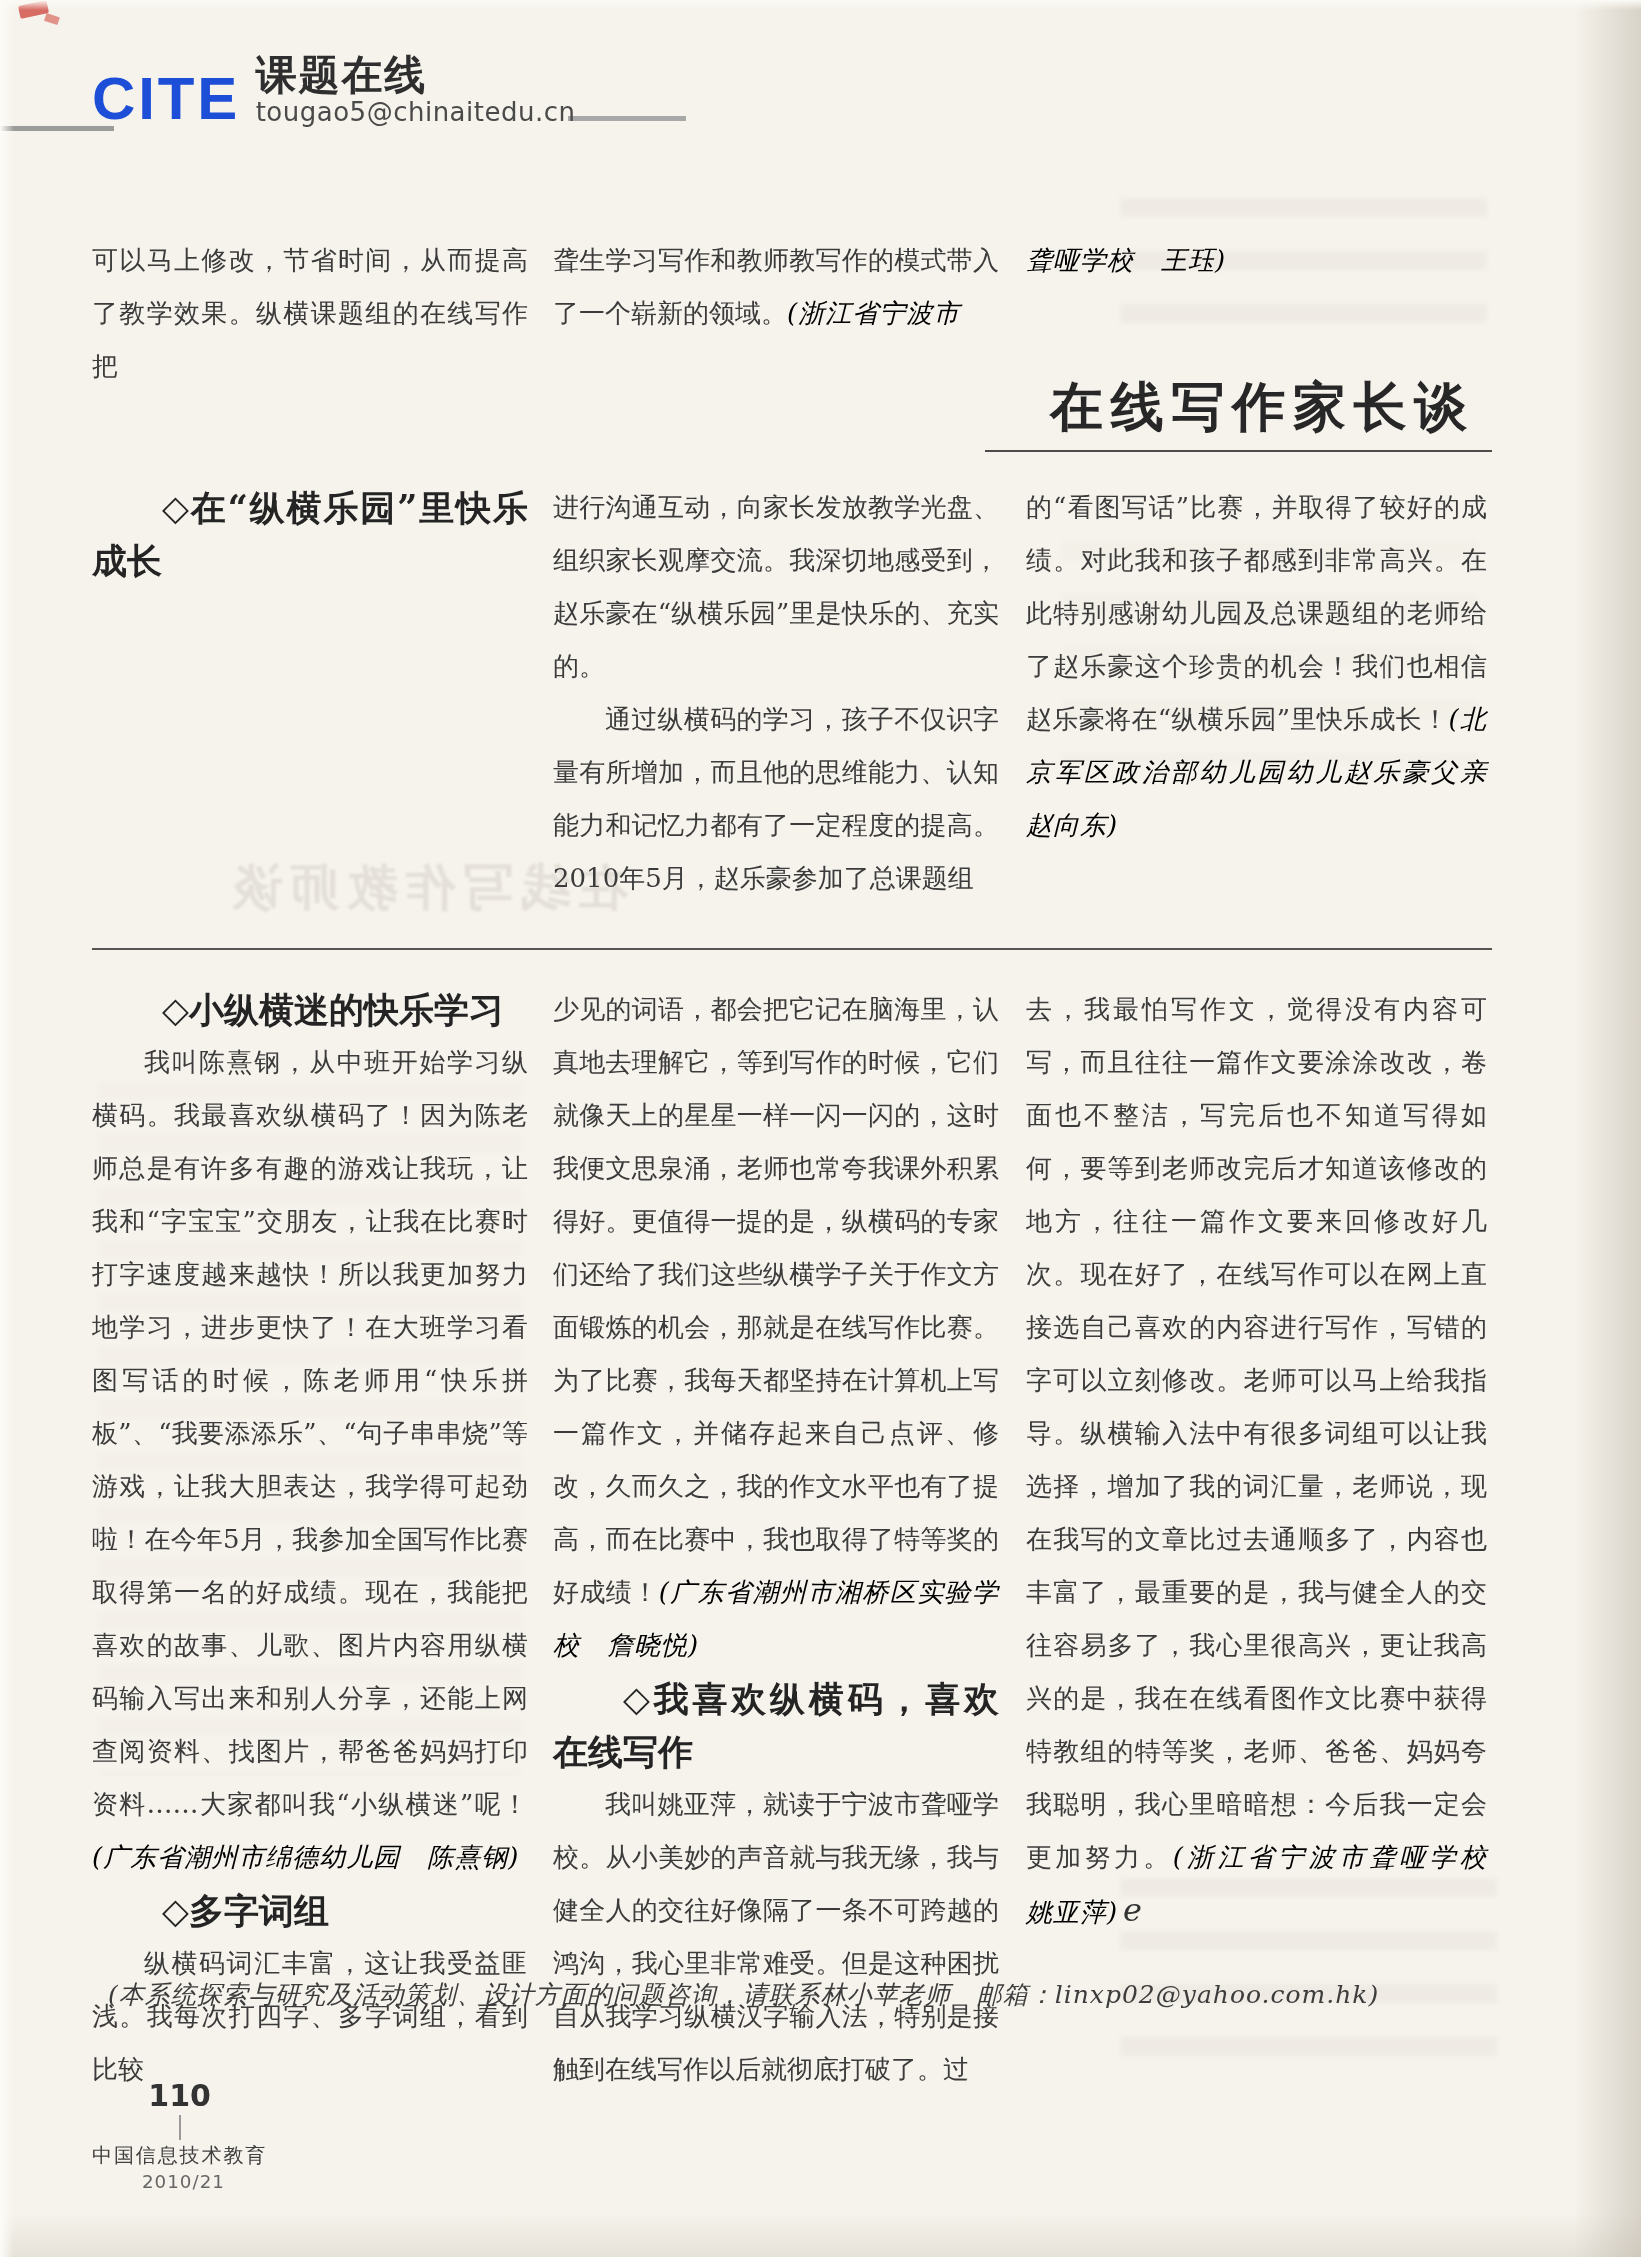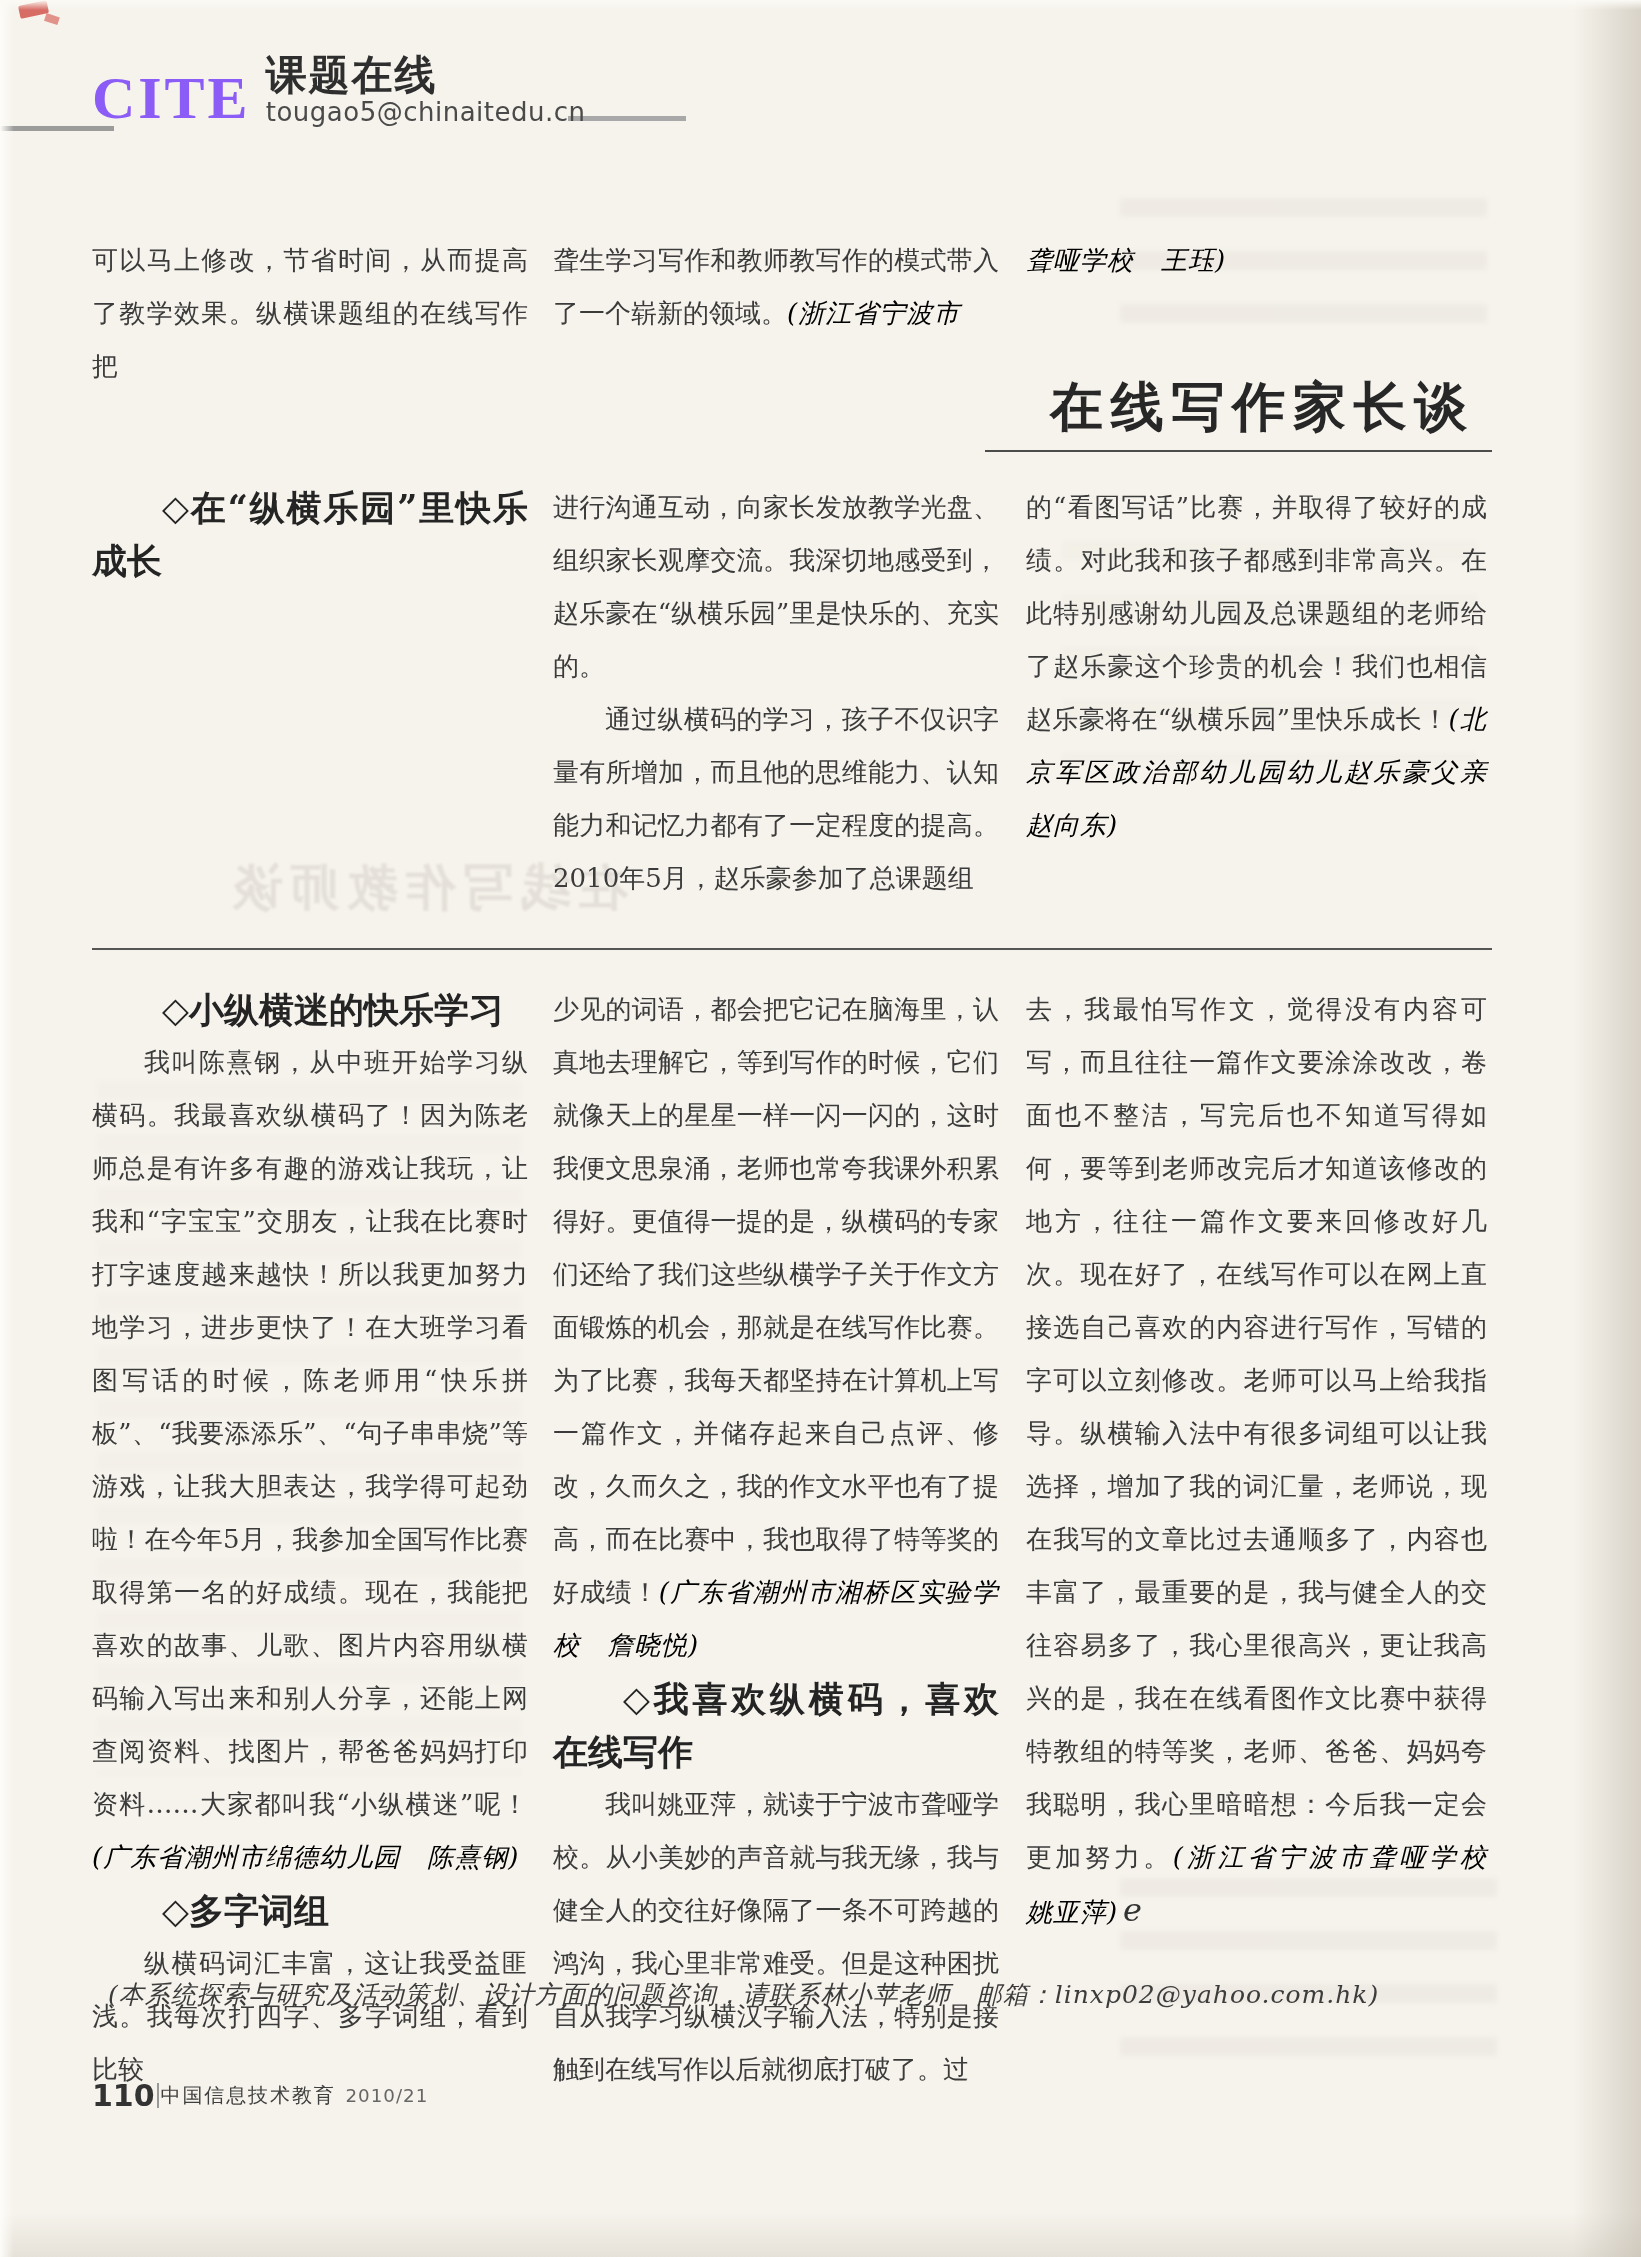--- a/index.html
+++ b/index.html
@@ -14,22 +14,22 @@
         background:linear-gradient(to right,#fdfcf8,rgba(253,252,248,0));}
   .edge-top{position:absolute;top:0;left:0;width:100%;height:9.7px;
         background:linear-gradient(to bottom,#fbfaf5,rgba(251,250,245,0));}
   
   .redmark1{position:absolute;top:2.9px;left:19.3px;width:29px;height:12.6px;background:#cf4a42;
         transform:rotate(-12deg);border-radius:1.9px;opacity:.8;}
   .redmark2{position:absolute;top:14.5px;left:45px;width:13.5px;height:7.7px;background:#d86a60;
         transform:rotate(18deg);opacity:.7;}
   
   .header{position:absolute;top:54px;left:92px;display:flex;align-items:flex-end;gap:15.4px;}
-  .logo{font-family:Liberation Serif, serif;font-weight:800;font-size:60px;line-height:.95;
-        color:#8b5cf6;letter-spacing:2.9px;}
+  .logo{font-family:Liberation Sans, sans-serif;font-weight:800;font-size:60px;line-height:.95;
+        color:#1d4ed8;letter-spacing:2.9px;}
   .logo-side{display:flex;flex-direction:column;}
   .section-title{font-family:"DejaVu Sans",sans-serif;font-weight:700;font-size:41px;
         line-height:1.05;color:#2e2e2e;letter-spacing:1.9px;}
   .email{font-family:"DejaVu Sans",sans-serif;font-size:26px;color:#4a4a4a;letter-spacing:0.5px;}
   .hr-left{position:absolute;top:126px;left:0;width:114px;height:4.8px;background:#9b9b9b;}
   .hr-right{position:absolute;top:116px;left:568px;width:118px;height:4.8px;background:#a8a8a8;}
   
   .big-heading{position:absolute;margin:13px;font-family:"DejaVu Sans",sans-serif;font-weight:800;
         font-size:53px;color:#272727;letter-spacing:7.7px;line-height:1;}
   .rule{position:absolute;height:1.9px;background:#4c4c4c;}
@@ -38,21 +38,21 @@
         text-justify:inter-ideograph;color:#3b3b3b;}
   .body-p{margin:0;}
   .indent{text-indent:2em;}
   .sub{font-weight:700;color:#242424;text-indent:2em;font-size:35px;margin:0;}
   .kai{font-family:"DejaVu Serif",serif;font-style:italic;color:#000000;letter-spacing:1px;}
   .endmark{font-family:"DejaVu Serif",serif;font-style:italic;font-size:32px;padding-left:4.8px;color:#333;}
   
   .footnote{position:absolute;top:1975px;left:108px;width:1284px;font-size:25px;line-height:39px;
         font-style:italic;font-family:"DejaVu Serif",serif;color:#3c3c3c;letter-spacing:1px;}
   .pagefooter{position:absolute;top:2078px;left:92px;display:flex;align-items:center;gap:2px;
-        font-family:"DejaVu Sans",sans-serif;}
+        font-family:"DejaVu Sans",sans-serif;flex-direction:column;}
   .pagenum{font-size:30px;font-weight:700;color:#333;}
   .pf-div{width:1.9px;height:25px;background:#999;}
   .journal{font-size:20px;color:#3f3f3f;letter-spacing:1.9px;}
   .issue{font-size:18.3px;color:#666;margin-left:7.7px;letter-spacing:1px;}
   
   .ghost{position:absolute;pointer-events:none;}
   .ghost-rows{background:repeating-linear-gradient(180deg,rgba(125,118,104,.10) 0 19.3px,
         rgba(125,118,104,0) 19.3px 53px);filter:blur(2.9px);opacity:.6;}
   #ghost-tr{top:198px;left:1120px;width:367px;height:130px;}
   #ghost-mid{top:541px;left:1062px;width:415px;height:222px;opacity:.3;}

